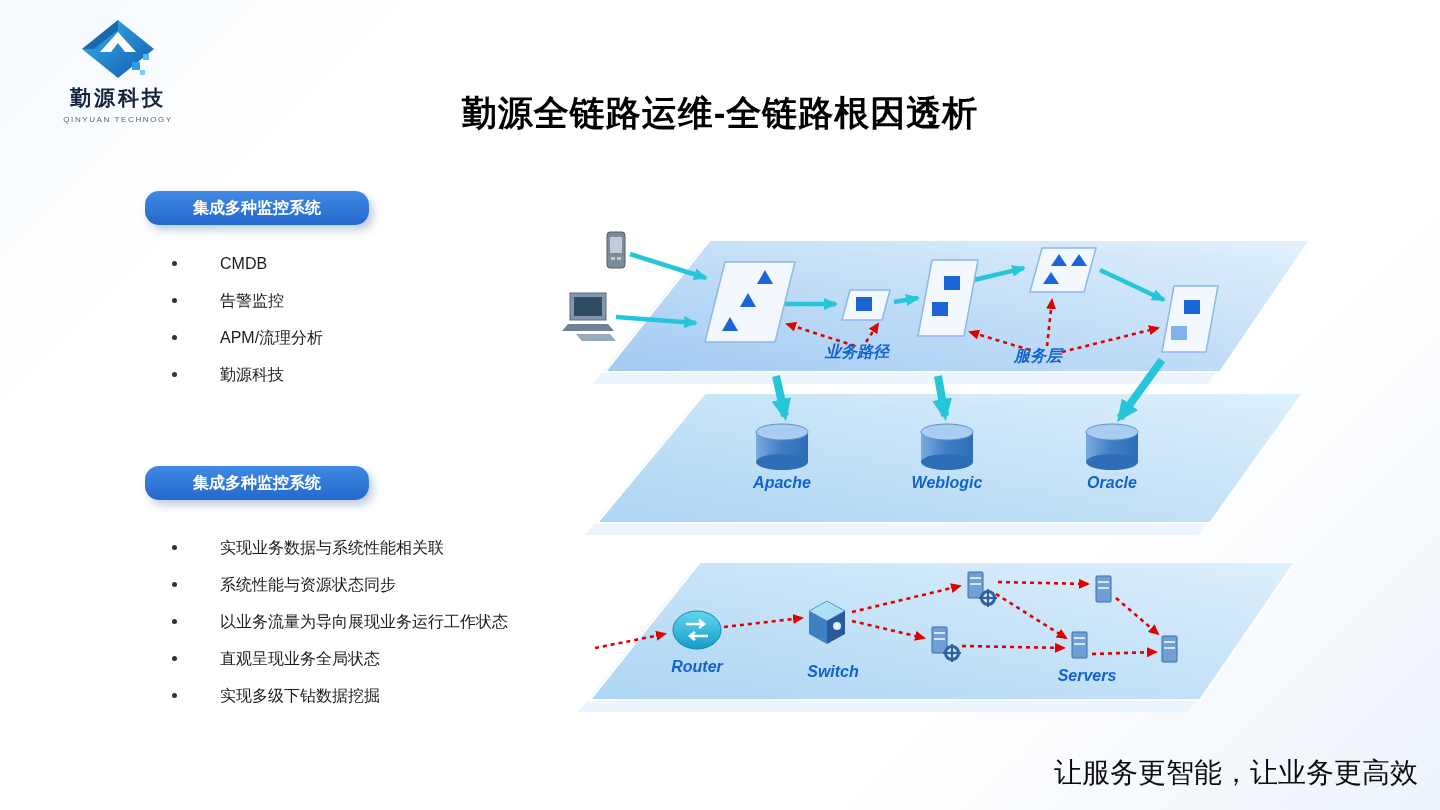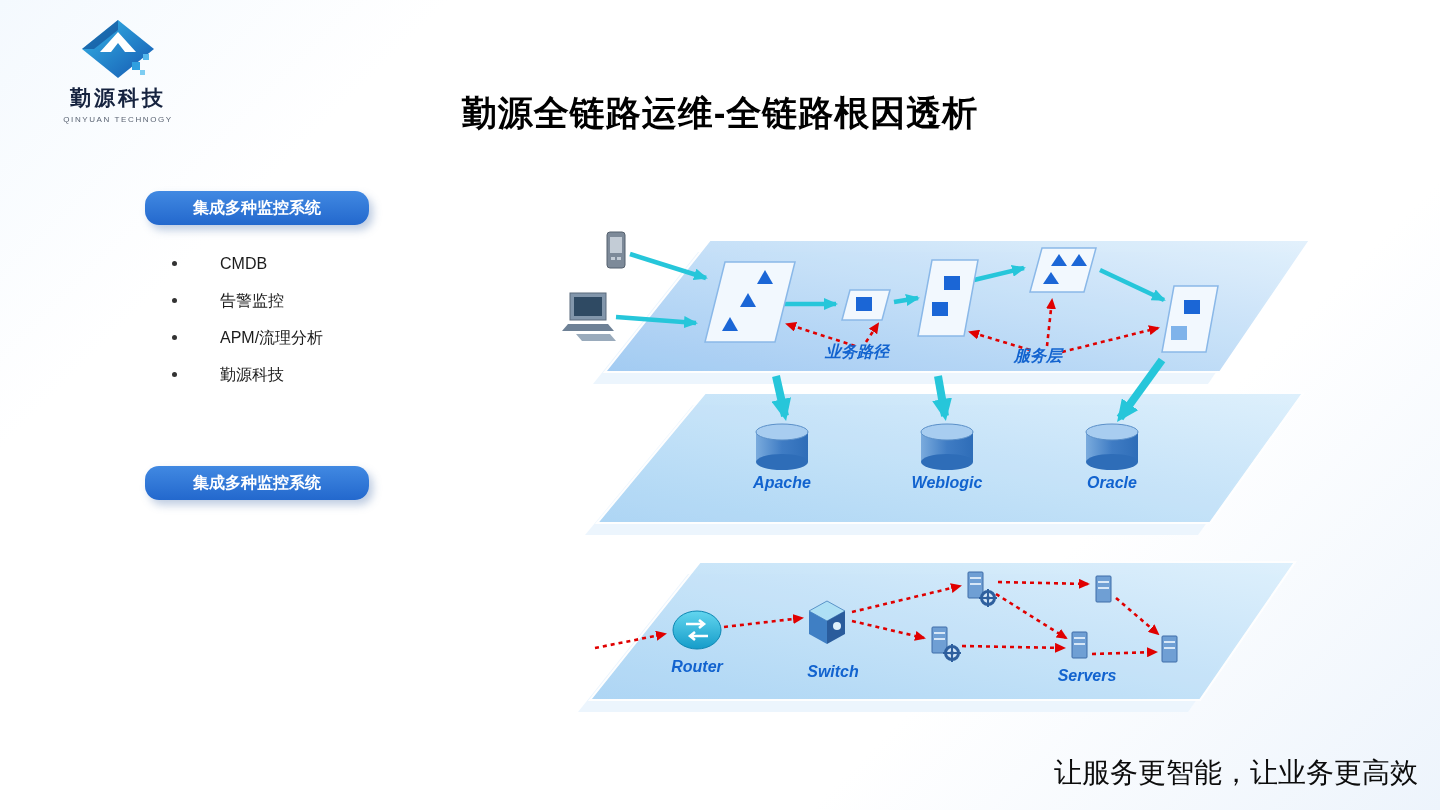--- a/index.html
+++ b/index.html
@@ -70,20 +70,27 @@
 
   <div class="badge badge1">集成多种监控系统</div>
   <ul class="plist plist1">
     <li><span class="dot"></span><span>CMDB</span></li>
     <li><span class="dot"></span><span>告警监控</span></li>
     <li><span class="dot"></span><span>APM/流理分析</span></li>
     <li><span class="dot"></span><span>勤源科技</span></li>
   </ul>
 
   <div class="badge badge2">集成多种监控系统</div>
+  <ul class="plist plist2">
+    <li><span class="dot"></span><span>实现业务数据与系统性能相关联</span></li>
+    <li><span class="dot"></span><span>系统性能与资源状态同步</span></li>
+    <li><span class="dot"></span><span>以业务流量为导向展现业务运行工作状态</span></li>
+    <li><span class="dot"></span><span>直观呈现业务全局状态</span></li>
+    <li><span class="dot"></span><span>实现多级下钻数据挖掘</span></li>
+  </ul>
 
   <svg class="diagram" viewBox="0 0 780 510">
     <defs>
       <linearGradient id="planeG1" x1="1" y1="0" x2="0" y2="1">
         <stop offset="0" stop-color="#e2f1fc"></stop>
           <stop offset="1" stop-color="#9fc9f2"></stop>
       </linearGradient>
       <linearGradient id="planeG2" x1="1" y1="0" x2="0" y2="1">
         <stop offset="0" stop-color="#ddf0fc"></stop>
           <stop offset="1" stop-color="#aad4f4"></stop>

